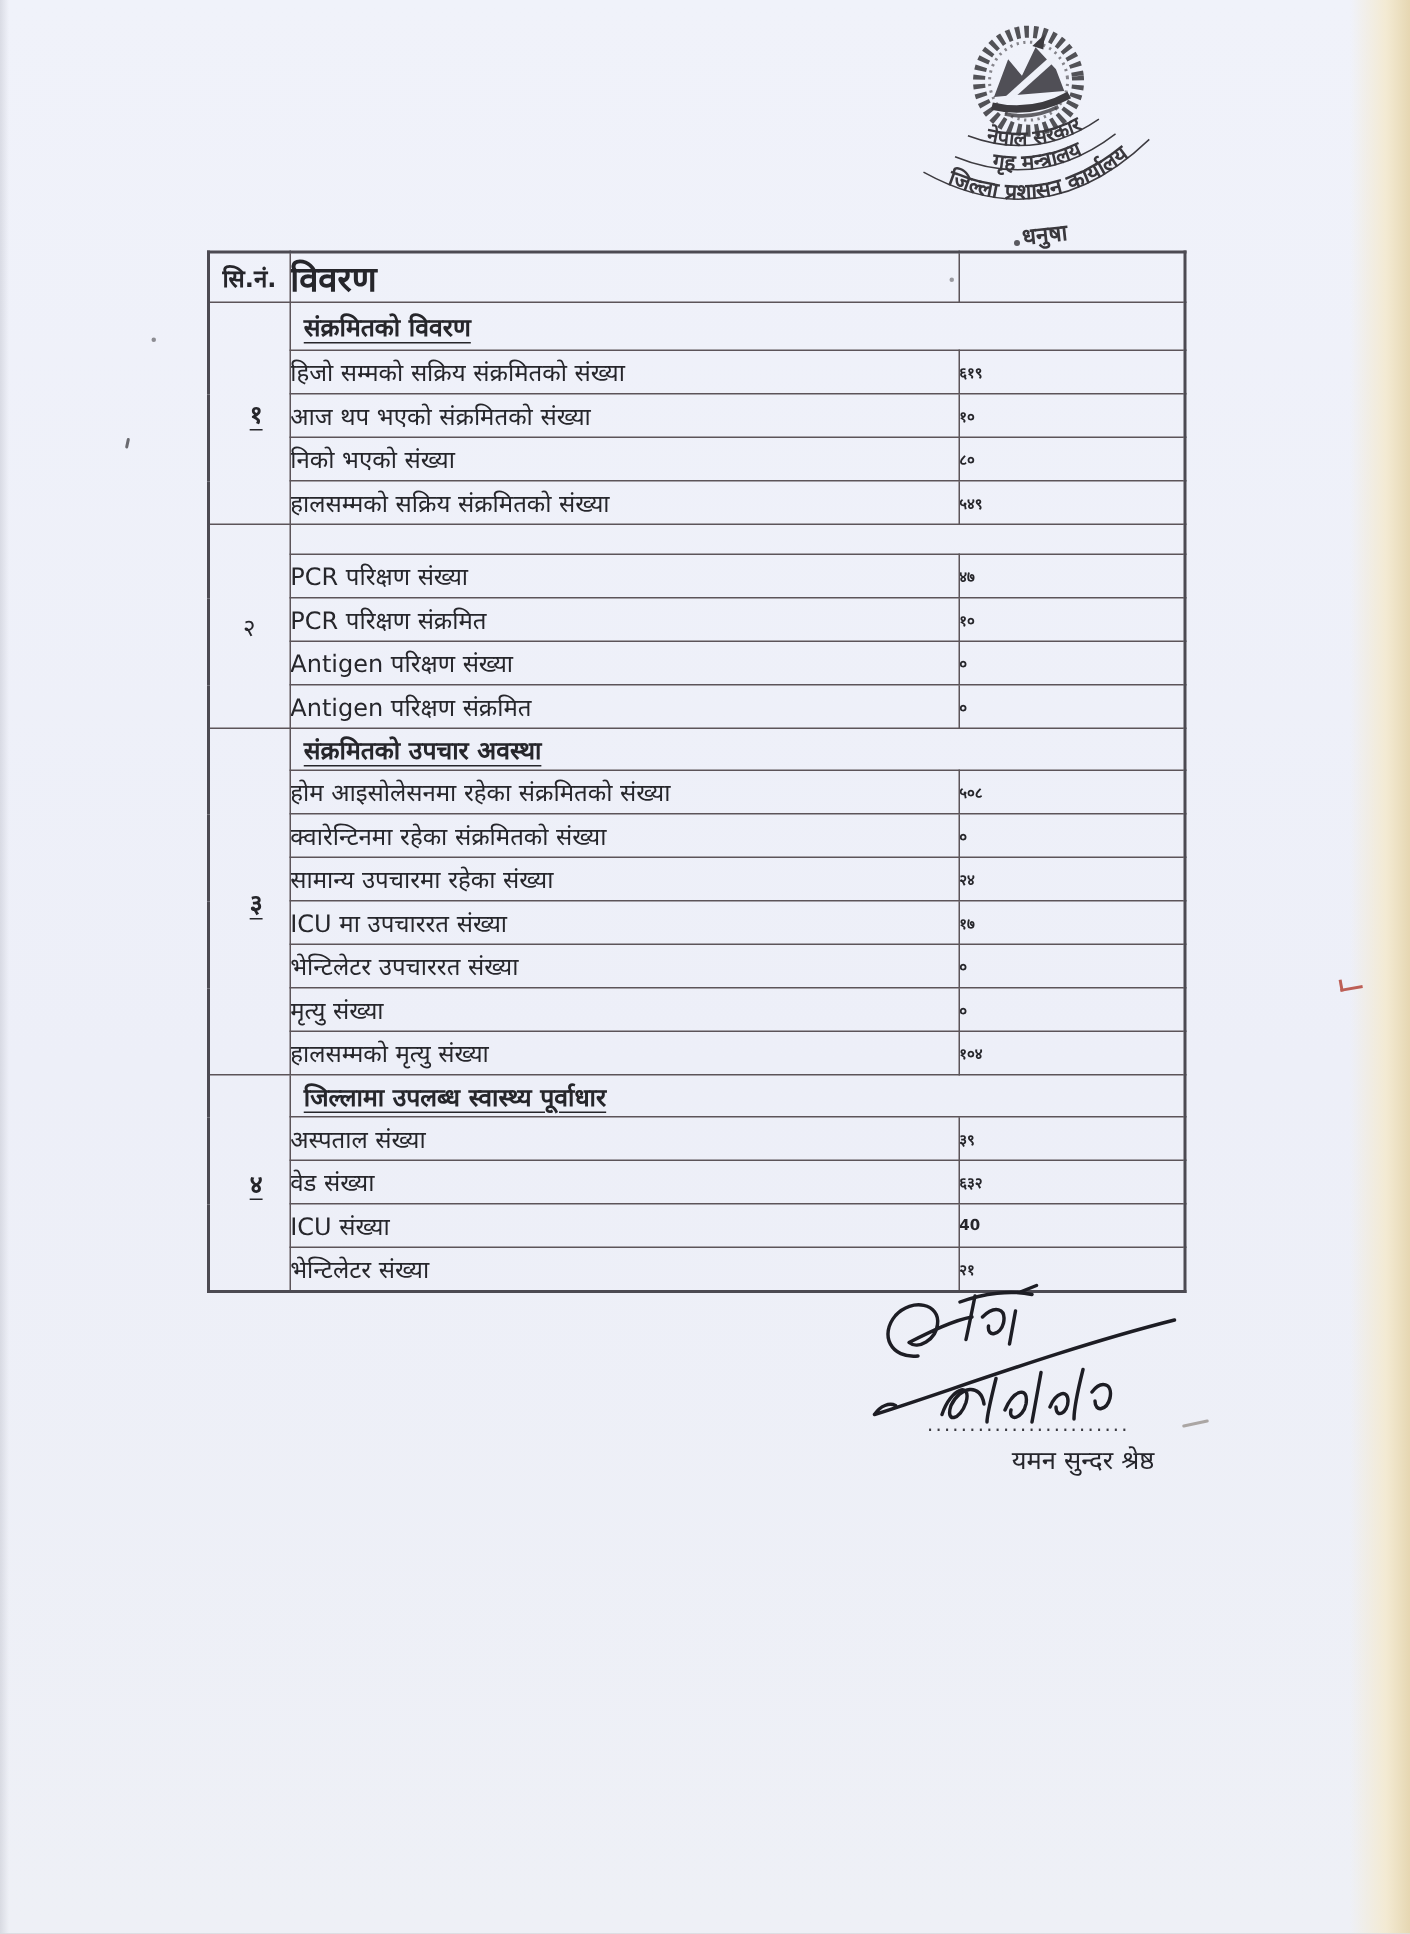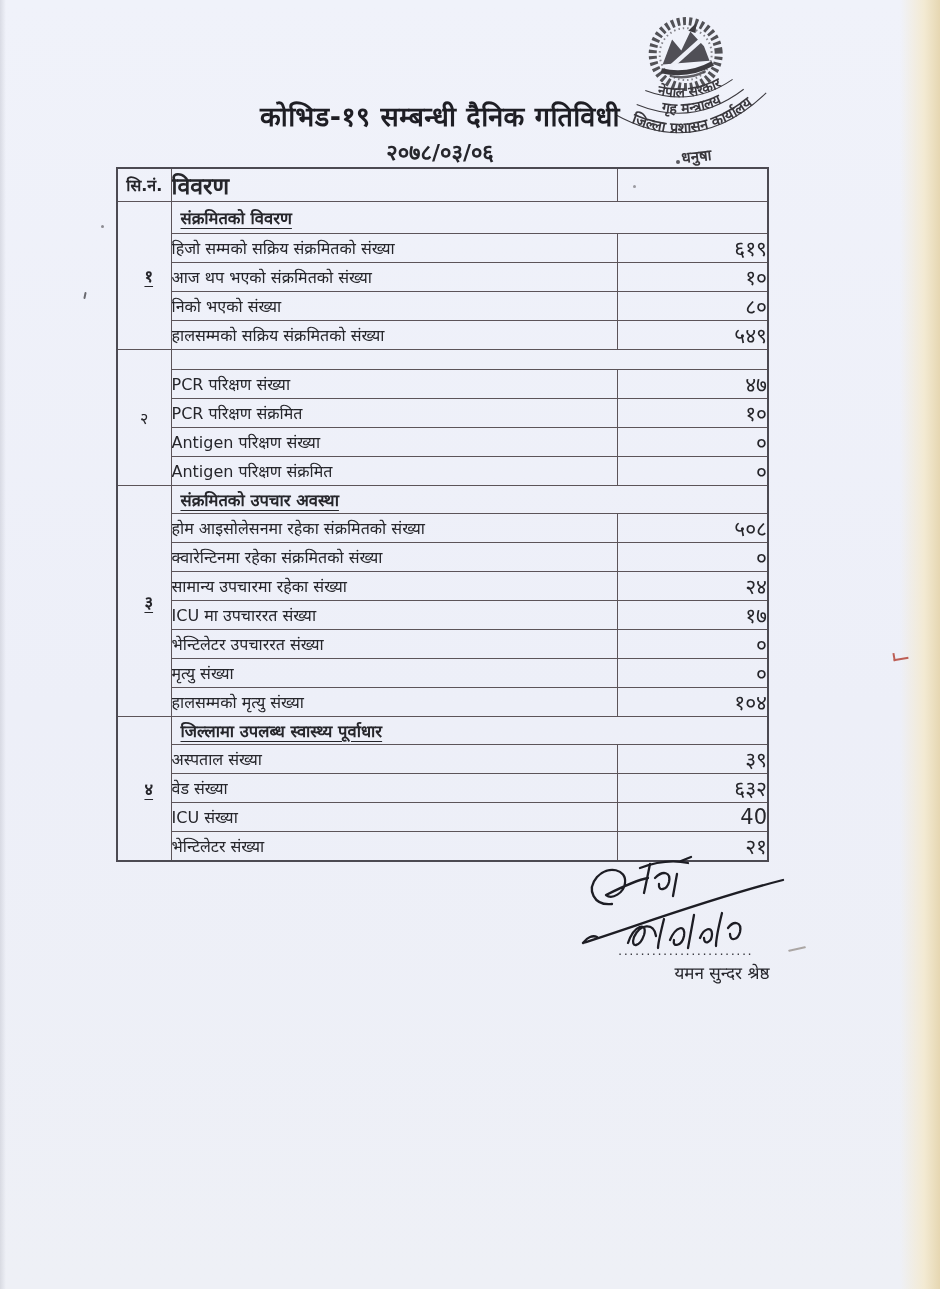--- a/index.html
+++ b/index.html
@@ -21,21 +21,21 @@
     text-align:center;font-size:27px;font-weight:bold;letter-spacing:.5px;color:#1e1e24;
   }
   .doc-date{
     position:absolute;left:140px;top:136px;width:600px;
     text-align:center;font-size:22px;font-weight:bold;color:#26262c;
   }
   
   .stamp{position:absolute;left:598px;top:6px;width:250px;height:168px;opacity:.92;}
   
   table.covid{
-    position:absolute;left:116px;top:167px;
+    position:absolute;left:138px;top:167px;
     border-collapse:collapse;table-layout:fixed;
     width:651px;
     border:2px solid #4c4a52;
   }
   table.covid col.c-sn{width:54px;}
   table.covid col.c-desc{width:446px;}
   table.covid col.c-val{width:151px;}
   table.covid th, table.covid td{
     border:1px solid #5c5459;
     padding:0;vertical-align:middle;
@@ -47,21 +47,21 @@
   tr.sect-title{height:32px;}
   tr.sect-title td{
     font-weight:bold;font-size:16.5px;
     text-decoration:underline;text-underline-offset:4px;
     padding-left:9px;
   }
   tr.data{height:29px;}
   tr.empty{height:20px;}
   td.sn{text-align:center;font-size:16px;}
   td.desc{font-size:16px;padding-left:9px;}
-  td.val{text-align:right;font-size:21px;}
+  td.val{text-align:left;font-size:10px;font-weight:bold;}
   
   .sig-svg{position:absolute;left:578px;top:852px;width:230px;height:108px;}
   .sig-dots{
     position:absolute;left:618px;top:943px;width:140px;
     font-size:13px;letter-spacing:1.5px;color:#3a3a40;overflow:hidden;white-space:nowrap;
   }
   .sig-name{
     position:absolute;left:612px;top:961px;width:220px;
     text-align:center;font-size:17px;color:#26262c;
   }
@@ -108,22 +108,20 @@
       <text font-size="14" font-weight="bold" fill="#2b292e" stroke="none">
         <textPath href="#stamp-arc2" startOffset="50%" text-anchor="middle">गृह मन्त्रालय</textPath>
       </text>
       <text font-size="14.5" font-weight="bold" fill="#2b292e" stroke="none">
         <textPath href="#stamp-arc3" startOffset="50%" text-anchor="middle">जिल्ला प्रशासन कार्यालय</textPath>
       </text>
       <text x="90" y="156" font-size="15" font-weight="bold" fill="#2b292e" stroke="none" text-anchor="middle">धनुषा</text>
     </g>
   </svg>
 
-  <div class="doc-title">कोभिड-१९ सम्बन्धी दैनिक गतिविधी</div>
-  <div class="doc-date">२०७८/०३/०६</div>
 
   <table class="covid">
     <colgroup>
         <col class="c-sn">
         <col class="c-desc">
         <col class="c-val">
       </colgroup>
     <thead>
       <tr class="hdr">
         <th class="h-sn">सि.नं.</th>

